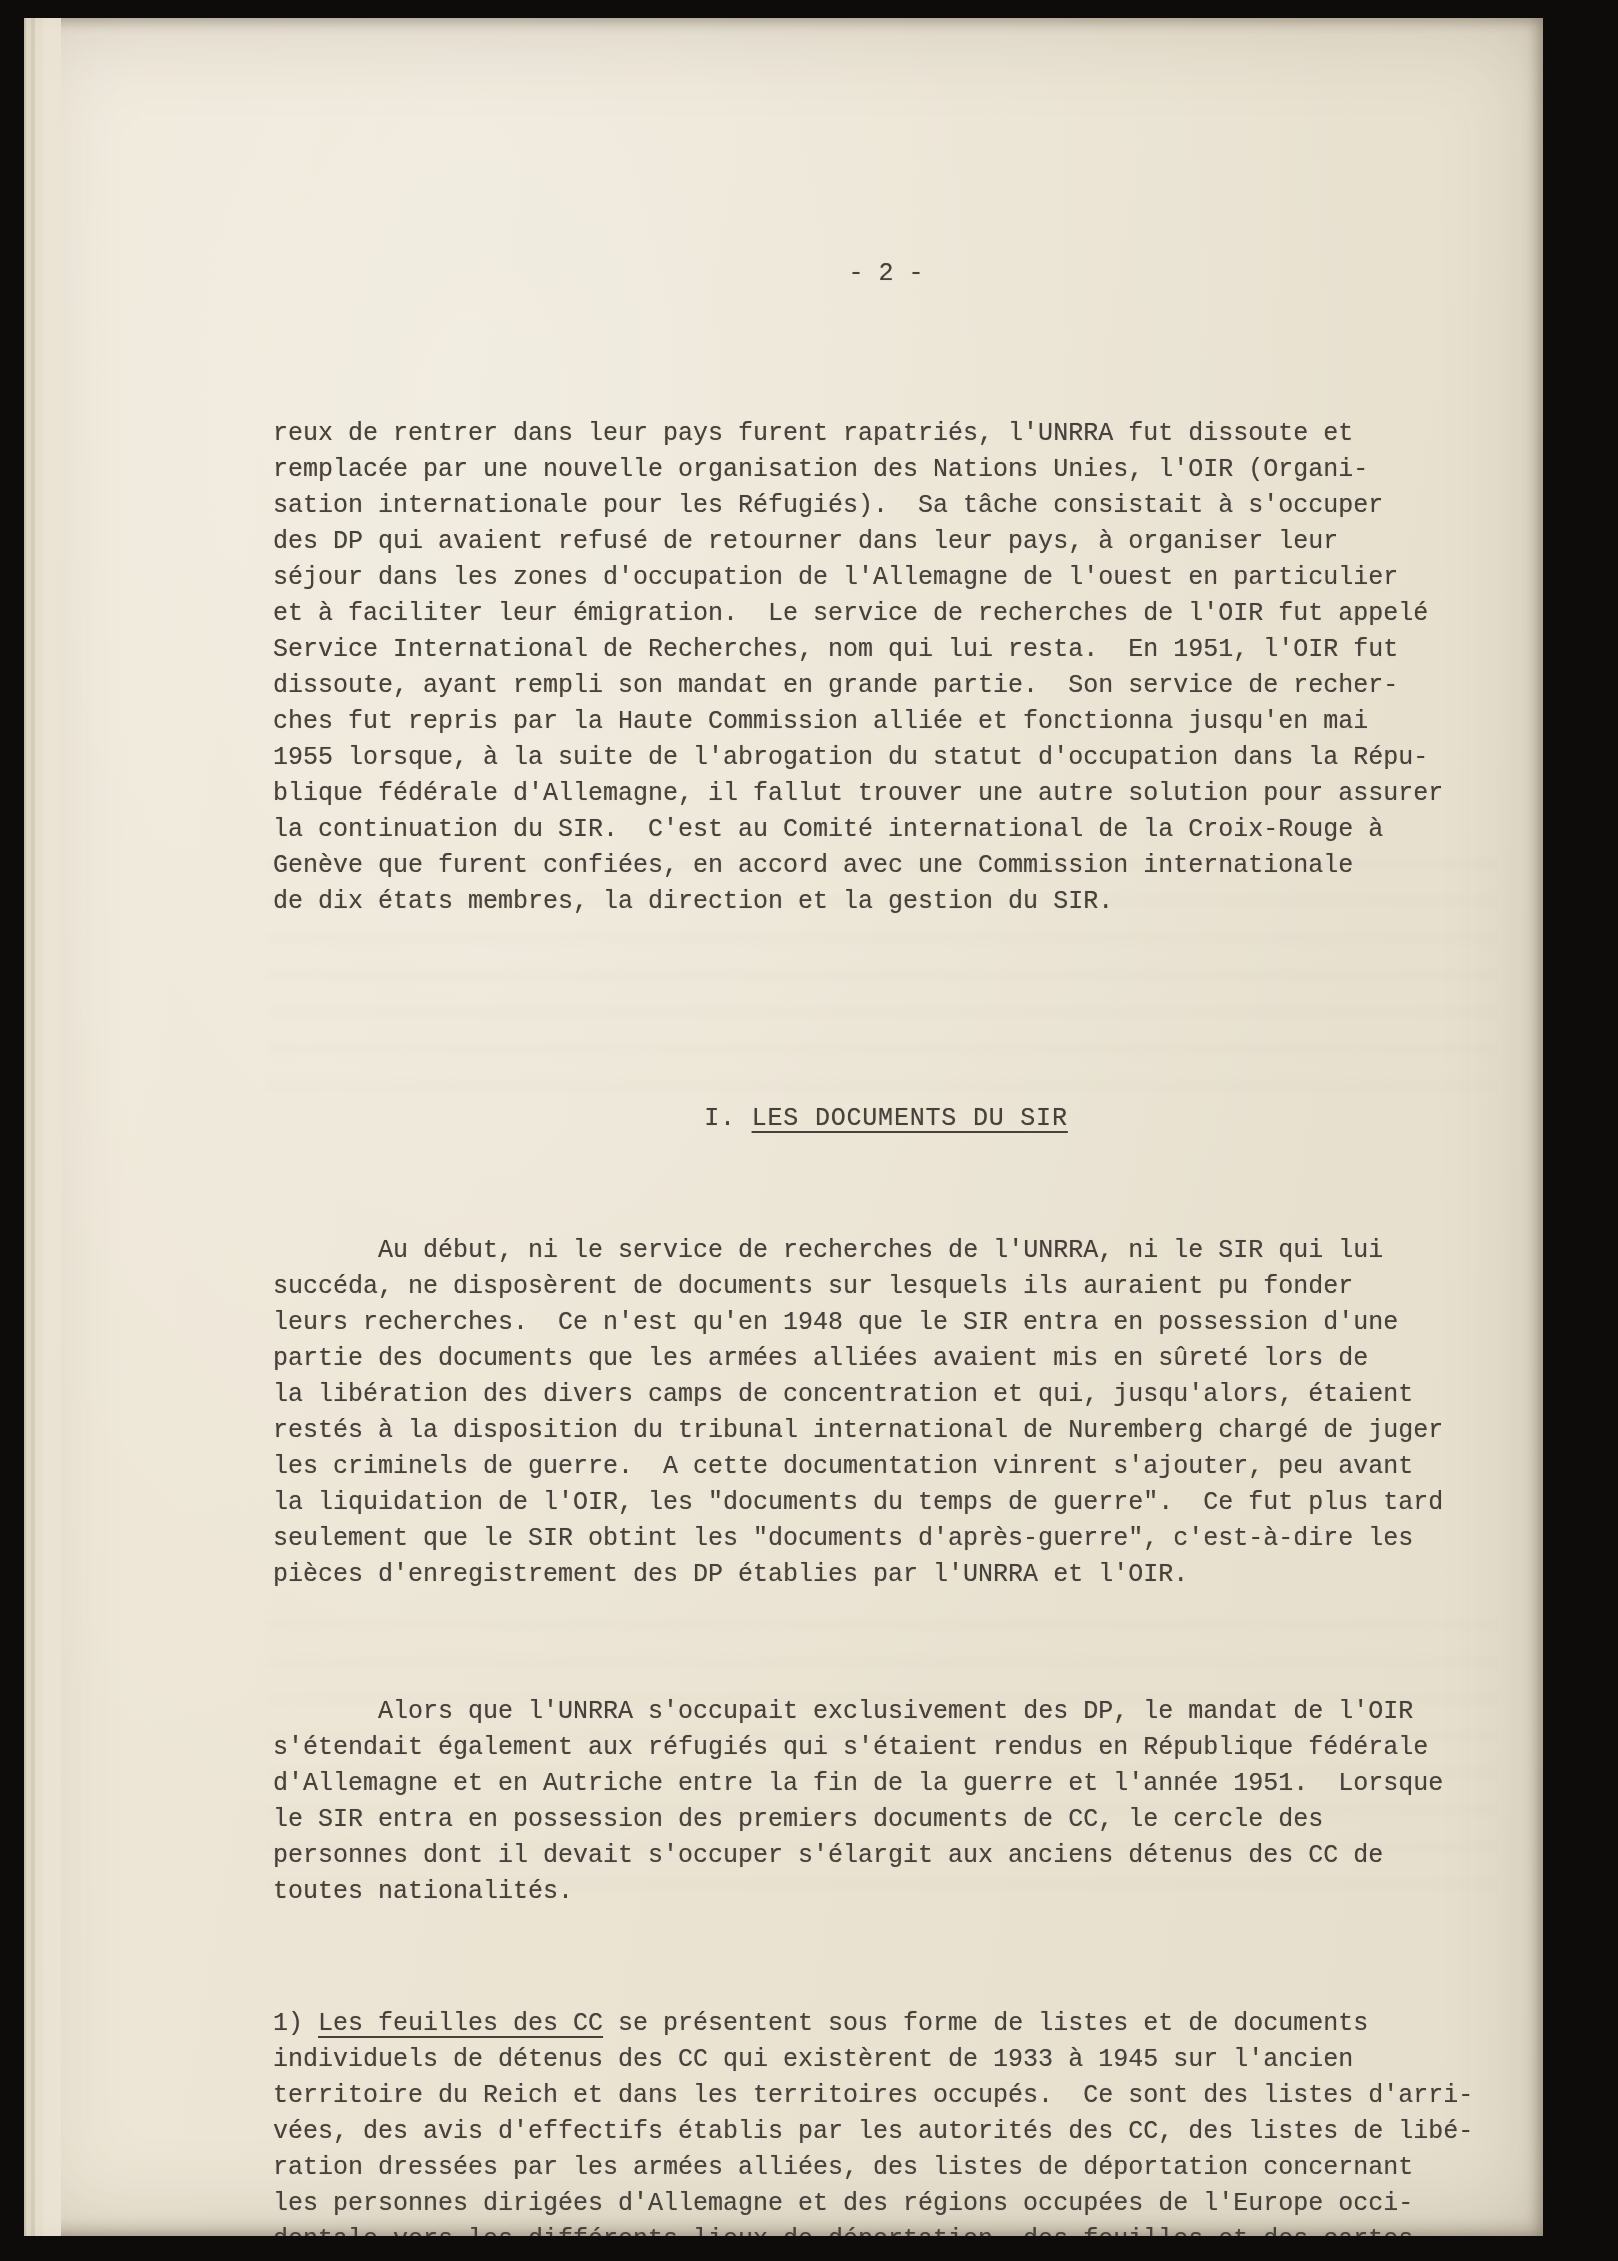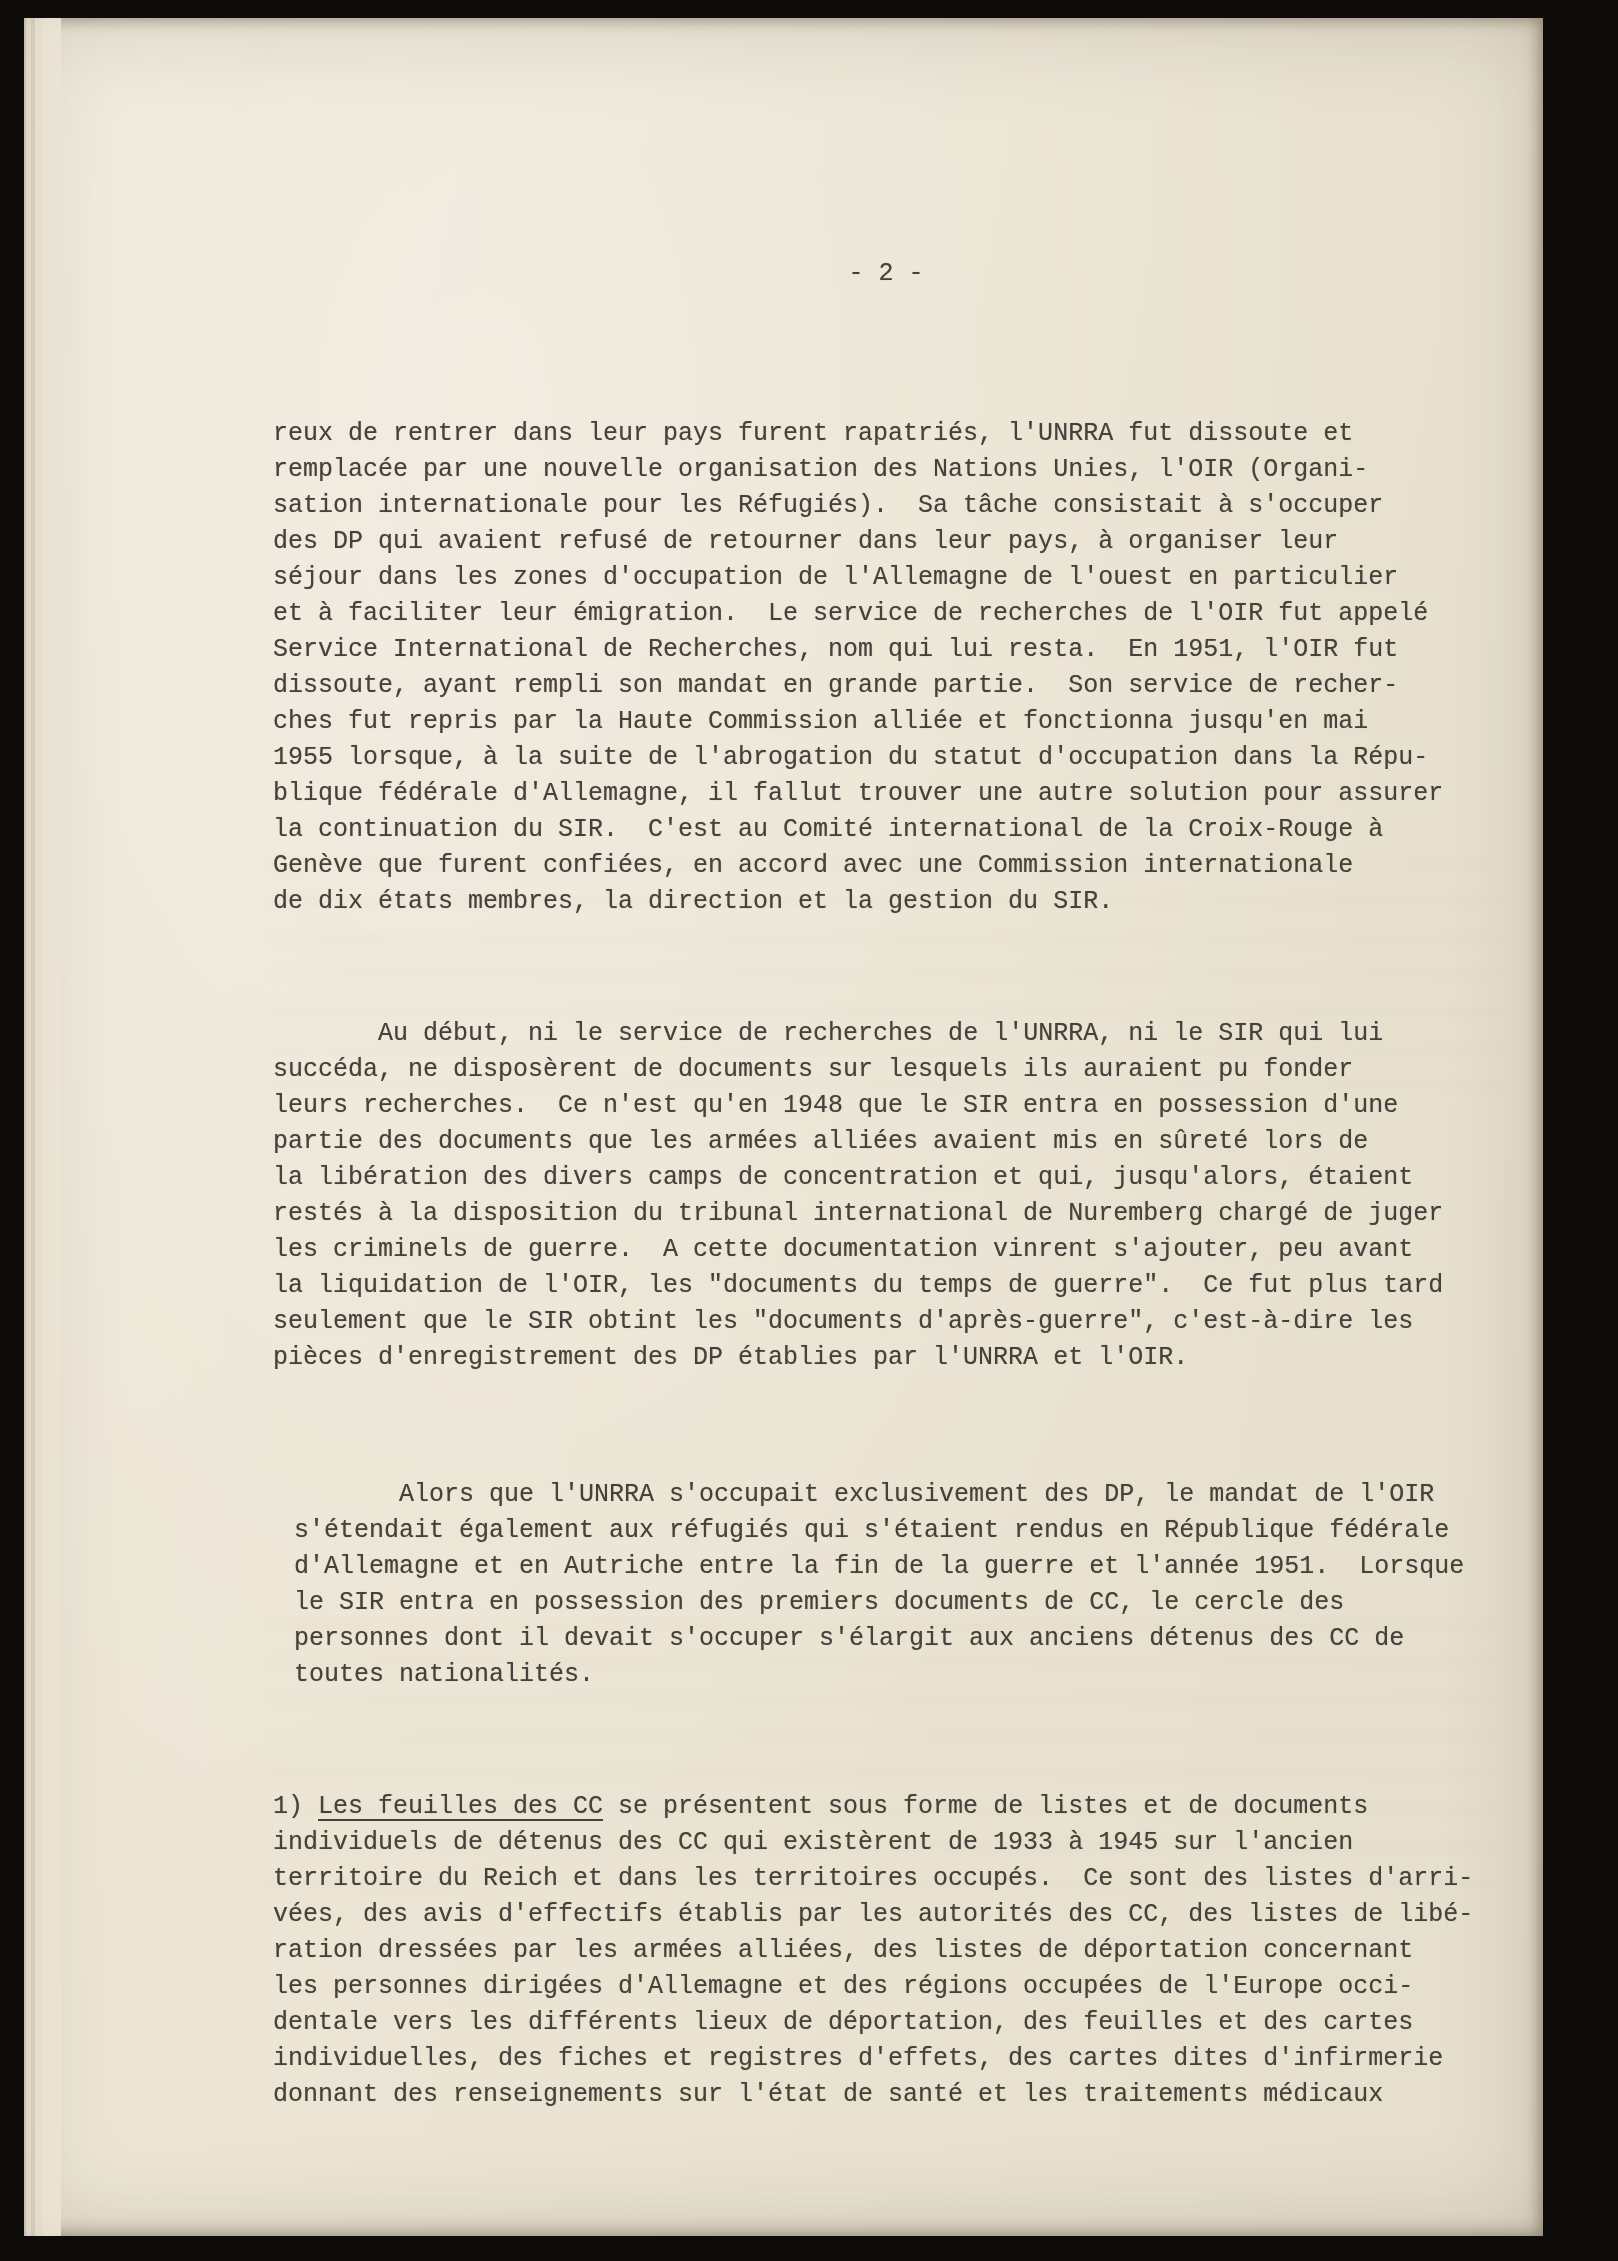--- a/index.html
+++ b/index.html
@@ -81,21 +81,21 @@
   }
   .p1 { margin-top: 52px; }
   .heading {
     margin: 109px 0 0 0;
     font-size: 25px;
     font-weight: normal;
     text-align: center;
     letter-spacing: 0.8px;
   }
   .p2 { margin-top: 24px; }
-  .p3 { margin-top: 29px; margin-left: 21px; }
+  .p3 { margin-top: 29px; }
   .p4 { margin-top: 28px; }
   .item1 { margin-top: 24px; }
   .underline {
     text-decoration: underline;
     text-decoration-thickness: 1.6px;
     text-underline-offset: 5.7px;
   }
 </style>
 </head>
 <body>
@@ -112,20 +112,21 @@
 séjour dans les zones d'occupation de l'Allemagne de l'ouest en particulier
 et à faciliter leur émigration.  Le service de recherches de l'OIR fut appelé
 Service International de Recherches, nom qui lui resta.  En 1951, l'OIR fut
 dissoute, ayant rempli son mandat en grande partie.  Son service de recher-
 ches fut repris par la Haute Commission alliée et fonctionna jusqu'en mai
 1955 lorsque, à la suite de l'abrogation du statut d'occupation dans la Répu-
 blique fédérale d'Allemagne, il fallut trouver une autre solution pour assurer
 la continuation du SIR.  C'est au Comité international de la Croix-Rouge à
 Genève que furent confiées, en accord avec une Commission internationale
 de dix états membres, la direction et la gestion du SIR.</p>
+      <h2 class="heading"><span>I. </span><span class="underline">LES DOCUMENTS DU SIR</span></h2>
       <p class="para p2">       Au début, ni le service de recherches de l'UNRRA, ni le SIR qui lui
 succéda, ne disposèrent de documents sur lesquels ils auraient pu fonder
 leurs recherches.  Ce n'est qu'en 1948 que le SIR entra en possession d'une
 partie des documents que les armées alliées avaient mis en sûreté lors de
 la libération des divers camps de concentration et qui, jusqu'alors, étaient
 restés à la disposition du tribunal international de Nuremberg chargé de juger
 les criminels de guerre.  A cette documentation vinrent s'ajouter, peu avant
 la liquidation de l'OIR, les "documents du temps de guerre".  Ce fut plus tard
 seulement que le SIR obtint les "documents d'après-guerre", c'est-à-dire les
 pièces d'enregistrement des DP établies par l'UNRRA et l'OIR.</p>

